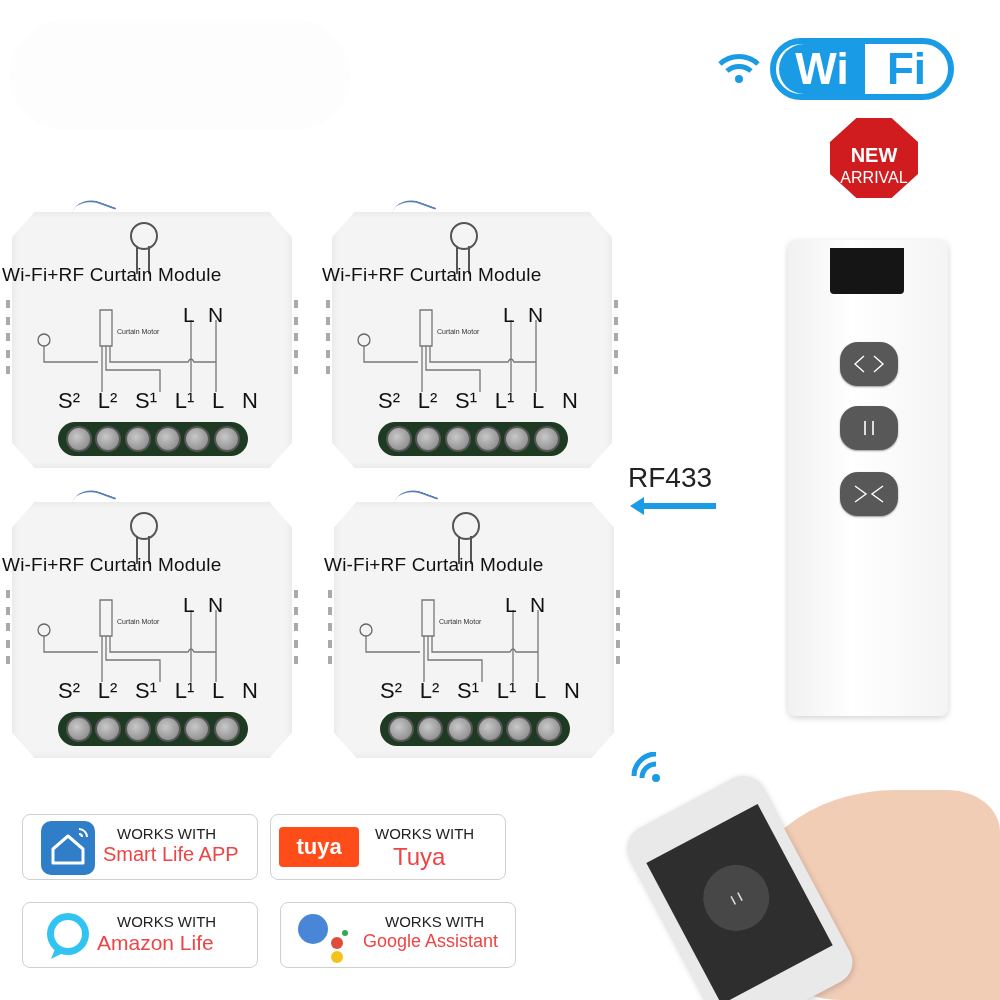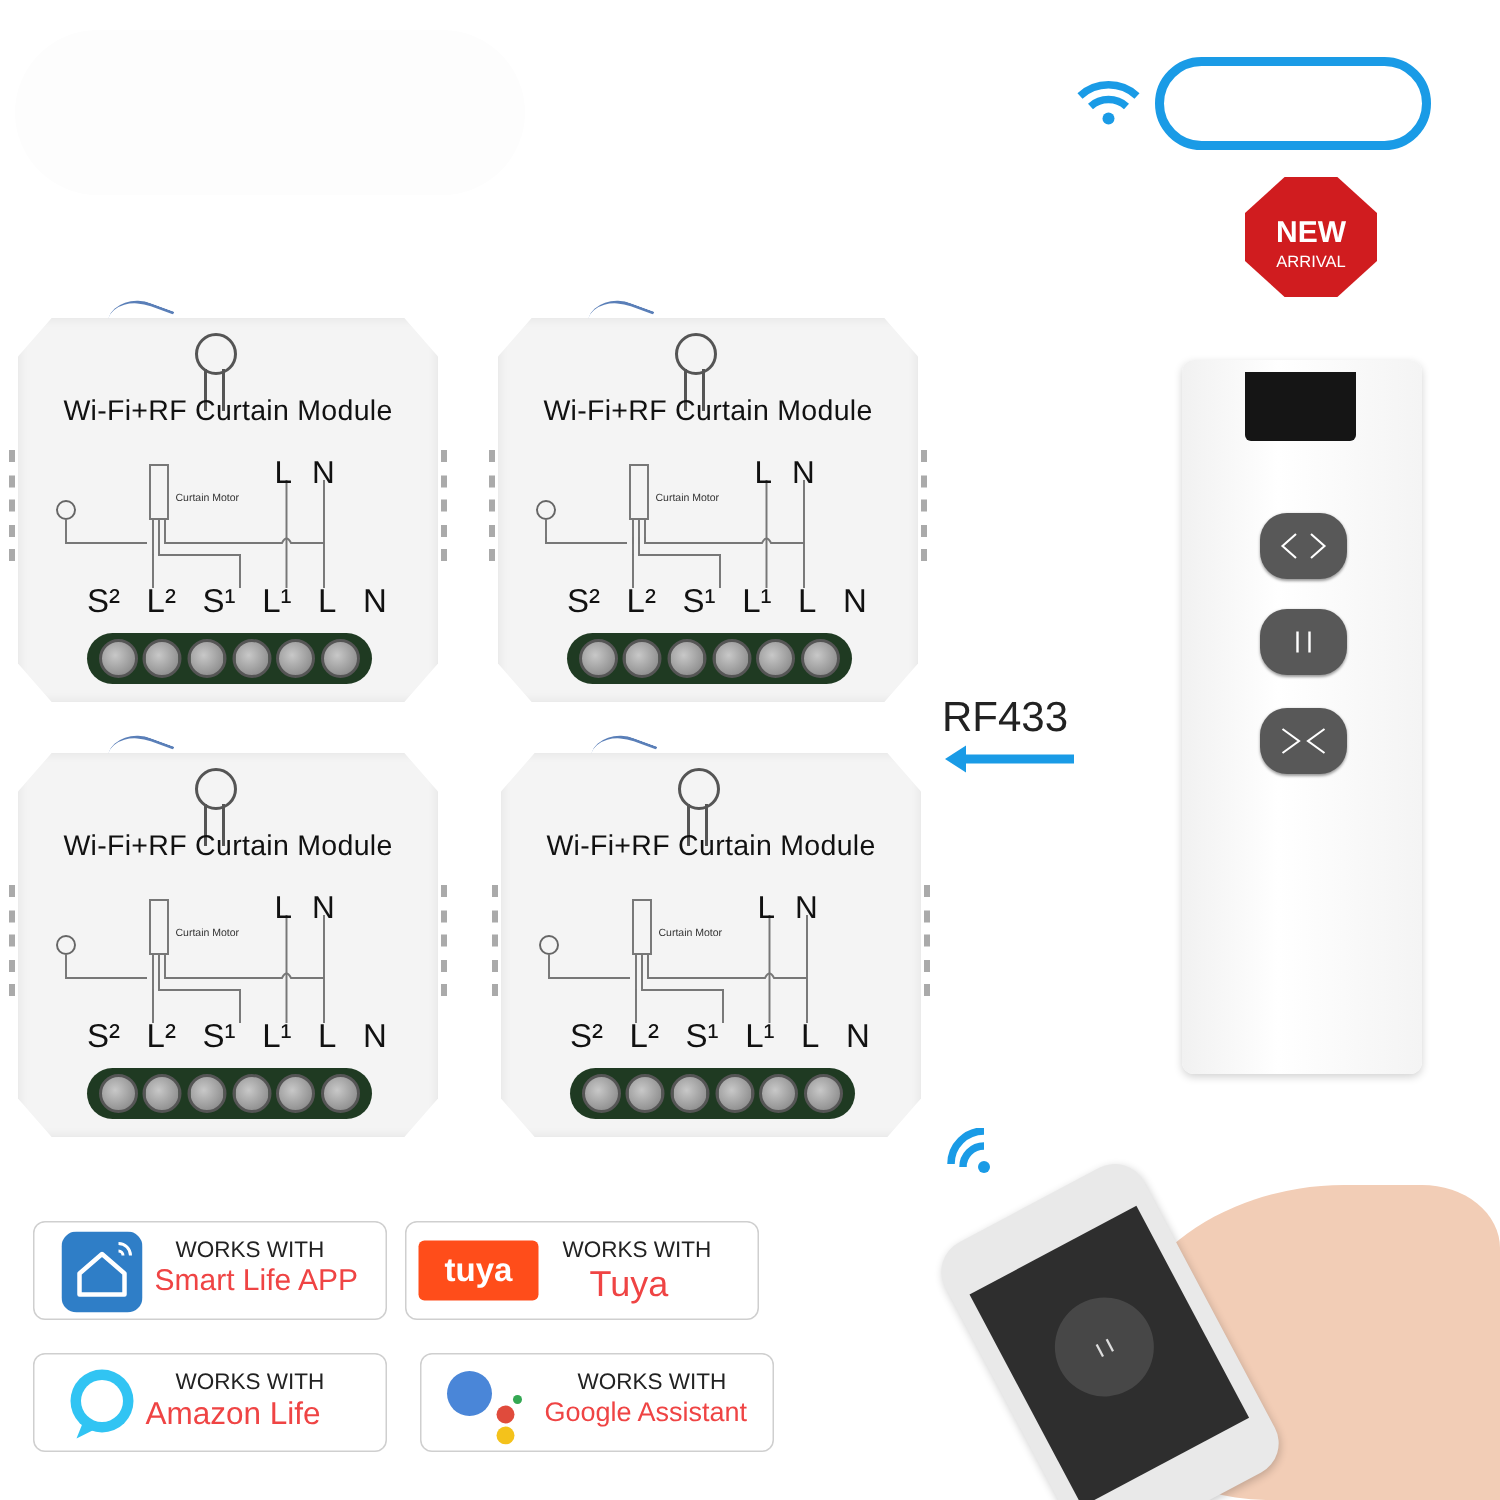--- a/index.html
+++ b/index.html
@@ -10,36 +10,36 @@
   .module { position:absolute; width:300px; height:268px; }
   .module .body { position:absolute; left:10px; top:12px; width:280px; height:256px; background:#f4f4f4;
     clip-path: polygon(8% 0, 92% 0, 100% 10%, 100% 90%, 92% 100%, 8% 100%, 0 90%, 0 10%);
     box-shadow: inset 0 0 8px rgba(0,0,0,0.08); }
   .module .vents { position:absolute; top:100px; width:4px; height:74px; display:flex; flex-direction:column; justify-content:space-between; }
   .module .vents span { display:block; width:4px; height:8px; background:#aaa; }
   .module .vents.left { left:4px; } .module .vents.right { right:4px; }
   .module .wire { position:absolute; left:70px; top:0; width:40px; height:30px; border-top:2px solid #5a7fb8; border-radius:60% 0 0 0; transform:rotate(20deg); }
   .module .keyhole { position:absolute; left:128px; top:22px; width:24px; height:24px; border:2px solid #555; border-radius:50%; }
   .module .keystem { position:absolute; left:134px; top:46px; width:10px; height:28px; border-left:2px solid #555; border-right:2px solid #555; }
-  .module .title { position:absolute; left:0; width:300px; top:64px; text-align:center; font-size:19px; color:#111; letter-spacing:0.2px; }
+  .module .title { position:absolute; left:0; width:300px; top:64px; text-align:left; font-size:19px; color:#111; letter-spacing:0.2px; }
   .module .diagram { position:absolute; left:0; top:0; width:300px; height:268px; }
   .module .terminals-labels { position:absolute; left:56px; top:188px; width:200px; display:flex; justify-content:space-between; font-size:22px; color:#111; }
   .module .terminal-block { position:absolute; left:56px; top:222px; width:190px; height:34px; background:#1f3a22; border-radius:17px; display:flex; align-items:center; justify-content:space-around; padding:0 6px; box-sizing:border-box; }
   .module .screw { width:22px; height:22px; border-radius:50%; background:radial-gradient(circle at 40% 40%, #c8c8c8, #7d7d7d); border:2px solid #555; }
 
   
   .wifi-logo { left:770px; top:38px; width:184px; height:62px; border:6px solid #1a9be6; border-radius:34px; box-sizing:border-box; display:flex; align-items:center; }
   .wifi-logo .wi { flex:0 0 86px; height:50px; margin-left:3px; background:#1a9be6; border-radius:26px 0 0 26px; color:#fff; font-weight:bold; font-size:44px; display:flex; align-items:center; justify-content:center; }
   .wifi-logo .fi { flex:1; color:#1a9be6; font-weight:bold; font-size:44px; text-align:center; }
 
   .new-badge { left:830px; top:118px; width:88px; height:80px; background:#d01c1f;
     clip-path: polygon(30% 0,70% 0,100% 30%,100% 70%,70% 100%,30% 100%,0 70%,0 30%);
     color:#fff; text-align:center; }
   .new-badge .n { margin-top:26px; font-size:20px; font-weight:bold; display:block; }
-  .new-badge .a { font-size:11px; display:block; margin-top:2px; }
+  .new-badge .a { font-size:16px; display:block; margin-top:2px; }
 
   
   .remote { left:788px; top:240px; width:160px; height:476px; background:linear-gradient(90deg,#f1f1f1,#ffffff 40%,#f4f4f4); border-radius:8px; box-shadow:0 2px 6px rgba(0,0,0,0.18); }
   .remote .screen { position:absolute; left:42px; top:8px; width:74px; height:46px; background:#151515; border-radius:0 0 4px 4px; }
   .remote .btn { position:absolute; left:52px; width:58px; height:44px; background:#585858; border-radius:18px; color:#fff; font-size:22px; display:flex; align-items:center; justify-content:center; box-shadow:0 1px 2px rgba(0,0,0,0.4); }
 
   .rf-label { left:628px; top:462px; font-size:28px; color:#222;text-align:right; }
   .rf-arrow { left:642px; top:503px; width:74px; height:6px; background:#1a9be6; }
   .rf-arrow::before { content:""; position:absolute; left:-12px; top:-6px; border-right:14px solid #1a9be6; border-top:9px solid transparent; border-bottom:9px solid transparent; }
 
@@ -60,20 +60,22 @@
 <body>
 
 <div class="abs" style="left:10px;top:20px;width:340px;height:110px;background:#fdfdfd;border-radius:60px;"></div>
 
 <svg class="abs" style="left:716px;top:50px" width="46" height="36" viewBox="0 0 46 36">
   <path d="M4 14 A28 28 0 0 1 42 14" stroke="#1a9be6" stroke-width="5" fill="none"></path>
   <path d="M11 21 A18 18 0 0 1 35 21" stroke="#1a9be6" stroke-width="5" fill="none"></path>
   <circle cx="23" cy="29" r="4" fill="#1a9be6"></circle>
 </svg>
 <div class="abs wifi-logo">
+  <div class="wi">Wi</div>
+  <div class="fi">Fi</div>
 </div>
 <div class="abs new-badge">
   <span class="n">NEW</span>
   <span class="a">ARRIVAL</span>
 </div>
 
 <div class="module" style="left:2px;top:200px;">
   <div class="body"></div>
   <div class="vents left">
       <span></span>

